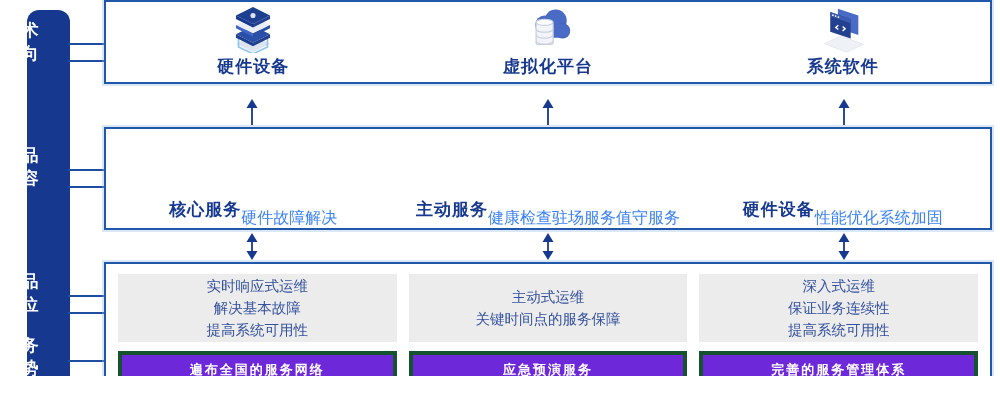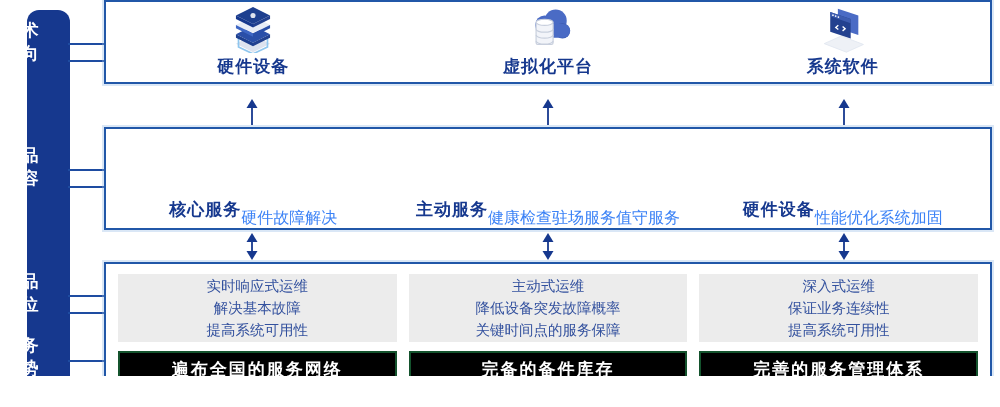--- a/index.html
+++ b/index.html
@@ -29,23 +29,23 @@
   .tech-label { font-size:17px; font-weight:bold; color:#16388E; letter-spacing:1px; }
 
   .svc-col { flex:1; display:flex; flex-direction:row; align-items:flex-end; justify-content:center; }
   .svc-title { font-size:17px; font-weight:bold; color:#16388E; letter-spacing:1px; margin-bottom:7px; }
   .svc-item { font-size:16px; color:#3b82f6; line-height:21px; }
 
   .pos-col { flex:1; display:flex; flex-direction:column; }
   .pos-box { flex:1; background:#ECECEC; display:flex; flex-direction:column;
              align-items:center; justify-content:center; margin-bottom:9px; }
   .pos-line { font-size:14.5px; color:#33519E; line-height:22px; }
-  .adv-bar { height:37px; background:#000000; border:2px solid #14532d; display:flex;
+  .adv-bar { height:37px; background:#6d28d9; border:4px solid #14532d; display:flex;
              align-items:center; justify-content:center; color:#fff; font-weight:bold;
-             font-size:17px; letter-spacing:2px; }
+             font-size:13px; letter-spacing:2px; }
 
   
   .arrow { position:absolute; width:14px; }
   .arrow svg { display:block; width:100%; height:100%; }
   .gap1 { top:99px; height:26px; }
   .gap2 { top:233px; height:27px; }
   .ax1 { left:245px; } .ax2 { left:541px; } .ax3 { left:837px; }
 </style>
 </head>
 <body>
@@ -192,24 +192,23 @@
       <div class="pos-box">
         <div class="pos-line">实时响应式运维</div>
         <div class="pos-line">解决基本故障</div>
         <div class="pos-line">提高系统可用性</div>
       </div>
       <div class="adv-bar">遍布全国的服务网络</div>
     </div>
     <div class="pos-col">
       <div class="pos-box">
         <div class="pos-line">主动式运维</div>
-        <div class="pos-line">降低设备突发故障概率</div>
         <div class="pos-line">关键时间点的服务保障</div>
       </div>
-      <div class="adv-bar">完备的备件库存</div>
+      <div class="adv-bar">应急预演服务</div>
     </div>
     <div class="pos-col">
       <div class="pos-box">
         <div class="pos-line">深入式运维</div>
         <div class="pos-line">保证业务连续性</div>
         <div class="pos-line">提高系统可用性</div>
       </div>
       <div class="adv-bar">完善的服务管理体系</div>
     </div>
   </div>

